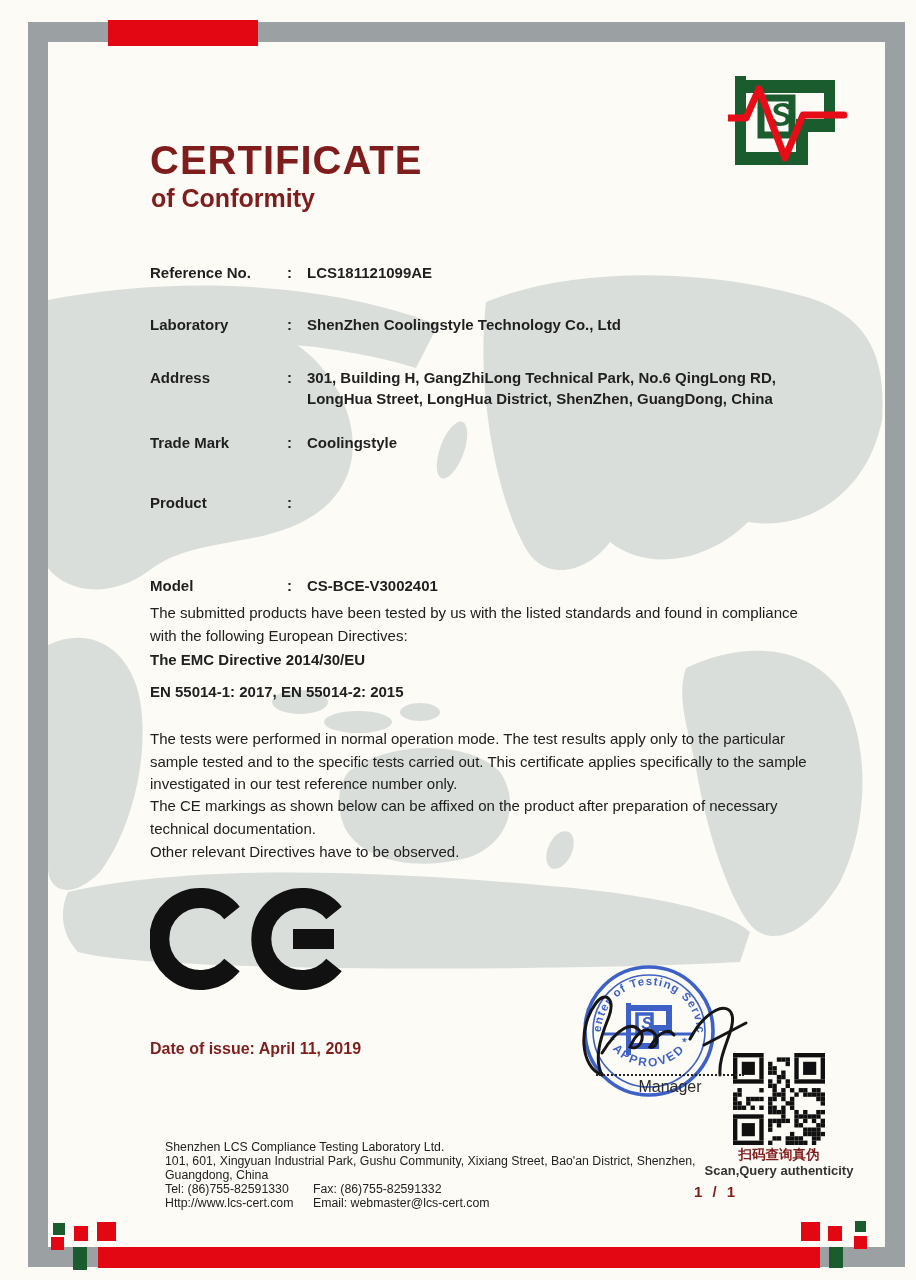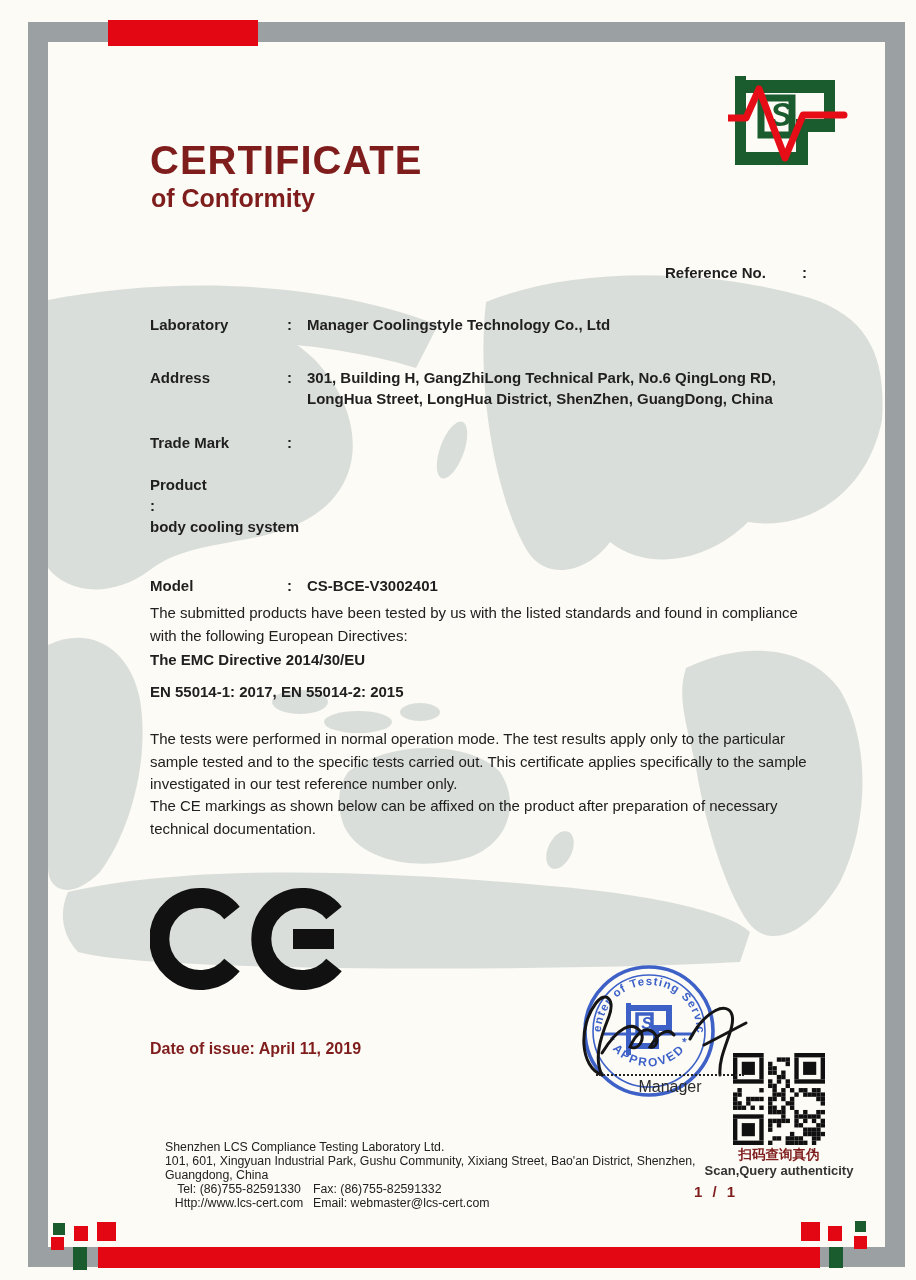--- a/index.html
+++ b/index.html
@@ -32,21 +32,21 @@
   #signature{position:absolute;left:560px;top:975px;z-index:5;}
   #sig-dots{position:absolute;left:596px;top:1052px;width:148px;height:22px;border-bottom:2.5px dotted #222;z-index:5;}
   #manager{left:596px;top:1078px;width:148px;text-align:center;font-size:16px;color:#2a2a2a;z-index:5;}
   
   #qr{position:absolute;left:733px;top:1053px;z-index:4;}
   #qr-cn{left:694px;top:1146px;width:170px;text-align:center;font-size:13.5px;font-weight:bold;}
   #qr-en{left:694px;top:1163px;width:170px;text-align:center;font-size:13px;font-weight:bold;color:#333;}
   #page-num{left:694px;top:1183px;font-size:15px;font-weight:bold;letter-spacing:3px;}
   
   #footer{left:165px;top:1141px;width:640px;font-size:12.3px;line-height:13.9px;color:#222;}
-  #footer .row span{display:inline-block;text-align:center;}
+  #footer .row span{display:inline-block;}
   #footer .c1{width:148px;}
   
   #logo{position:absolute;left:728px;top:70px;z-index:3;}
   #ce-mark{position:absolute;left:150px;top:886px;z-index:3;}
 </style>
 </head>
 <body>
 
 <div id="page">
 
@@ -105,51 +105,53 @@
     <text x="53" y="56" font-size="33" font-weight="bold" font-style="italic" fill="#1b5c2e" text-anchor="middle" font-family="Liberation Sans, DejaVu Sans, sans-serif">S</text>
     <polyline points="-6,48 18,48 31,19 57,88 75,45 116,45" fill="none" stroke="#e60d17" stroke-width="7" stroke-linejoin="round" stroke-linecap="round"></polyline>
   </svg>
 
   <div class="txt" id="title-main">CERTIFICATE</div>
   <div class="txt" id="title-sub">of Conformity</div>
 
   <div class="field" style="top:262px;justify-content:flex-end;">
     <span class="lbl">Reference No.</span>
       <span class="col">:</span>
+      <span class="val">LCS181121099AE</span>
   </div>
   <div class="field" style="top:314px;">
     <span class="lbl">Laboratory</span>
       <span class="col">:</span>
-      <span class="val">Manager Coolingstyle Technology Co., Ltd</span>
+      <span class="val">ShenZhen Coolingstyle Technology Co., Ltd</span>
   </div>
   <div class="field" style="top:367px;width:660px;">
     <span class="lbl">Address</span>
       <span class="col">:</span>
       <span class="val">301, Building H, GangZhiLong Technical Park, No.6 QingLong RD, LongHua Street, LongHua District, ShenZhen, GuangDong, China</span>
   </div>
   <div class="field" style="top:432px;">
     <span class="lbl">Trade Mark</span>
       <span class="col">:</span>
-  </div>
-  <div class="field" style="top:474px;flex-direction:column;">
+      <span class="val">Coolingstyle</span>
+  </div>
+  <div class="field" style="top:492px;">
     <span class="lbl">Product</span>
       <span class="col">:</span>
-      <span class="val">body cooling system</span>
   </div>
   <div class="field" style="top:542px;margin-top:33px;">
     <span class="lbl">Model</span>
       <span class="col">:</span>
       <span class="val">CS-BCE-V3002401</span>
   </div>
 
   <div class="para" style="top:602px;">The submitted products have been tested by us with the listed standards and found in compliance with the following European Directives:</div>
   <div class="para b" style="top:649px;">The EMC Directive 2014/30/EU</div>
   <div class="para b" style="top:681px;">EN 55014-1: 2017, EN 55014-2: 2015</div>
   <div class="para" style="top:728px;">The tests were performed in normal operation mode. The test results apply only to the particular sample tested and to the specific tests carried out. This certificate applies specifically to the sample investigated in our test reference number only.</div>
   <div class="para" style="top:795px;">The CE markings as shown below can be affixed on the product after preparation of necessary technical documentation.</div>
+  <div class="para" style="top:841px;">Other relevant Directives have to be observed.</div>
 
   <svg id="ce-mark" width="200" height="106" viewBox="0 0 200 106">
     <g fill="none" stroke="#111" stroke-width="20">
       <path d="M 82 27 A 41 41 0 1 0 82 79"></path>
       <path d="M 184 27 A 41 41 0 1 0 184 79"></path>
       <line x1="143" y1="53" x2="184" y2="53"></line>
     </g>
   </svg>
 
   <div class="txt" id="date-line">Date of issue: April 11, 2019</div>

